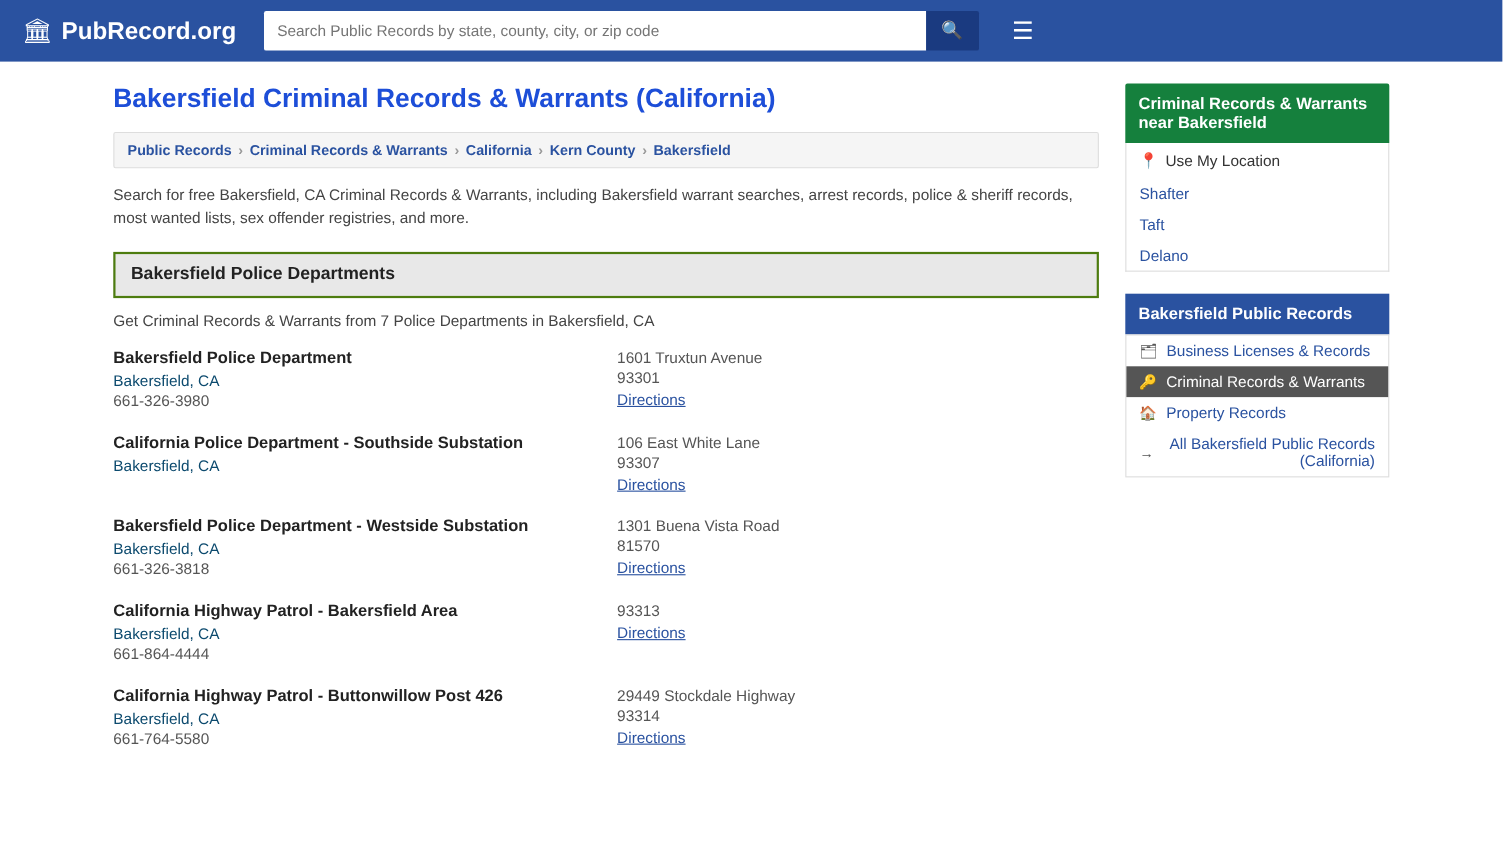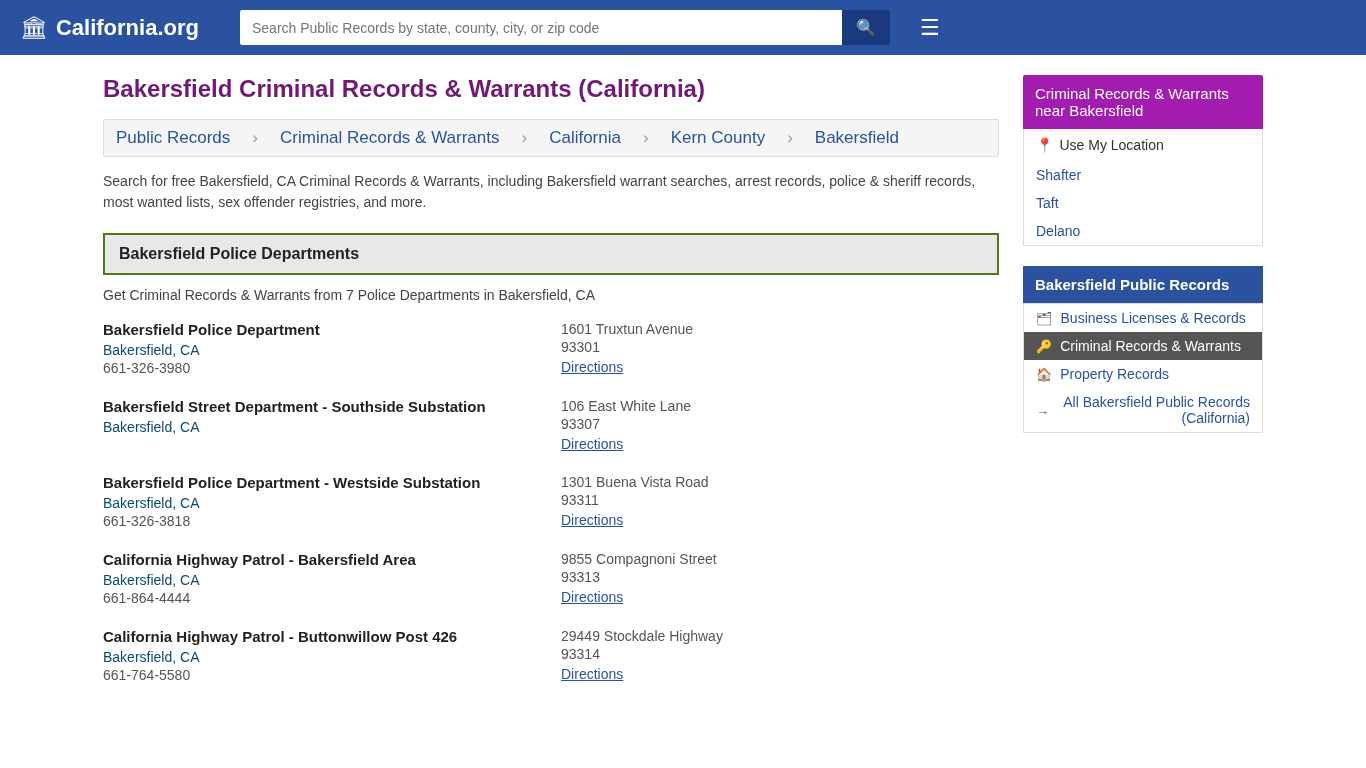--- a/index.html
+++ b/index.html
@@ -73,37 +73,38 @@
     }
     .sidebar {
       width: 240px;
       flex-shrink: 0;
     }
 
     
     .page-title {
       font-size: 24px;
       font-weight: bold;
-      color: #701a75;
+      color: #1d4ed8;
       margin-bottom: 16px;
     }
 
     
     .breadcrumb {
       background: #f5f5f5;
       border: 1px solid #ddd;
       padding: 8px 12px;
       border-radius: 2px;
-      font-size: 17px;
+      font-size: 13px;
       color: #555;
       margin-bottom: 14px;
       display: flex;
       align-items: center;
       flex-wrap: wrap;
-      gap: 20px;
+      gap: 4px;
+      font-weight: bold;
     }
     .breadcrumb a {
       color: #2a52a0;
       text-decoration: none;
     }
     .breadcrumb .sep {
       color: #999;
       margin: 0 2px;
     }
 
@@ -172,25 +173,25 @@
     }
     .directions-link {
       color: #2a52a0;
       text-decoration: underline;
       font-size: 14px;
       cursor: pointer;
     }
 
     
     .sidebar-section-title {
-      background: #a21caf;
+      background: #15803d;
       color: #fff;
       padding: 10px 12px;
       font-size: 15px;
-      font-weight: normal;
+      font-weight: bold;
       border-radius: 2px 2px 0 0;
       margin-bottom: 0;
     }
     .sidebar-section {
       border: 1px solid #ddd;
       border-top: none;
       margin-bottom: 20px;
     }
     .sidebar-section:first-child {
       border-top: none;
@@ -244,21 +245,21 @@
       font-weight: bold;
     }
   </style>
 </head>
 <body>
 
 <header>
   <div class="header">
     <div class="logo-area">
       <span class="logo-icon">🏛</span>
-      <span class="logo-text">California.org</span>
+      <span class="logo-text">PubRecord.org</span>
     </div>
     <div class="search-area">
       <input type="text" class="search-input" placeholder="Search Public Records by state, county, city, or zip code" style="">
       <button class="search-btn">
         <span>🔍</span>
       </button>
     </div>
     <button class="menu-btn">
       <span>☰</span>
     </button>
@@ -296,49 +297,48 @@
       <div class="record-phone">661-326-3980</div>
     </div>
     <div class="record-right">
       <div class="record-address">1601 Truxtun Avenue</div>
       <div class="record-zip">93301</div>
       <a href="#" class="directions-link">Directions</a>
     </div>
   </div>
         <div class="record-item">
     <div class="record-left">
-      <div class="record-name">Bakersfield Street Department - Southside Substation</div>
+      <div class="record-name">California Police Department - Southside Substation</div>
       <div class="record-city">Bakersfield, CA</div>
     </div>
     <div class="record-right">
       <div class="record-address">106 East White Lane</div>
       <div class="record-zip">93307</div>
       <a href="#" class="directions-link">Directions</a>
     </div>
   </div>
         <div class="record-item">
     <div class="record-left">
       <div class="record-name">Bakersfield Police Department - Westside Substation</div>
       <div class="record-city">Bakersfield, CA</div>
       <div class="record-phone">661-326-3818</div>
     </div>
     <div class="record-right">
       <div class="record-address">1301 Buena Vista Road</div>
-      <div class="record-zip">93311</div>
+      <div class="record-zip">81570</div>
       <a href="#" class="directions-link">Directions</a>
     </div>
   </div>
         <div class="record-item">
     <div class="record-left">
       <div class="record-name">California Highway Patrol - Bakersfield Area</div>
       <div class="record-city">Bakersfield, CA</div>
       <div class="record-phone">661-864-4444</div>
     </div>
     <div class="record-right">
-      <div class="record-address">9855 Compagnoni Street</div>
       <div class="record-zip">93313</div>
       <a href="#" class="directions-link">Directions</a>
     </div>
   </div>
         <div class="record-item">
     <div class="record-left">
       <div class="record-name">California Highway Patrol - Buttonwillow Post 426</div>
       <div class="record-city">Bakersfield, CA</div>
       <div class="record-phone">661-764-5580</div>
     </div>

